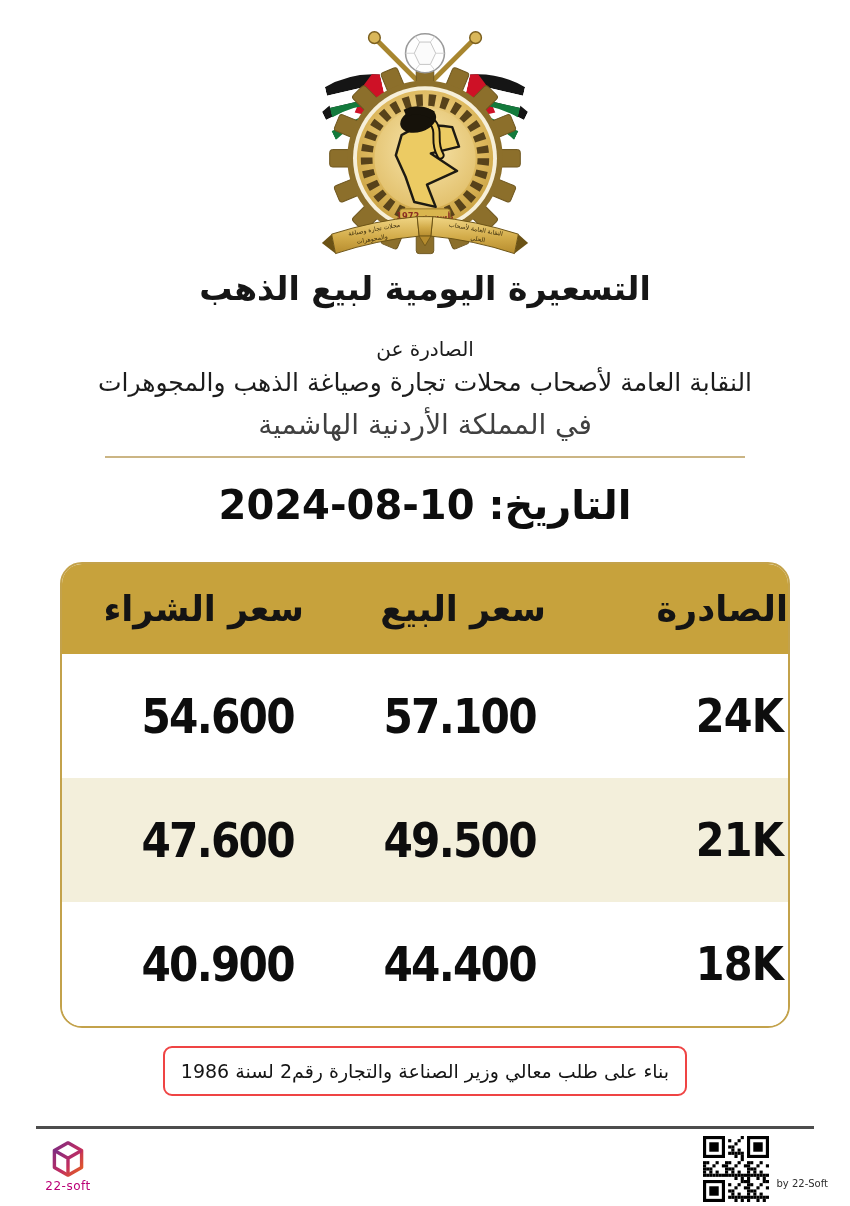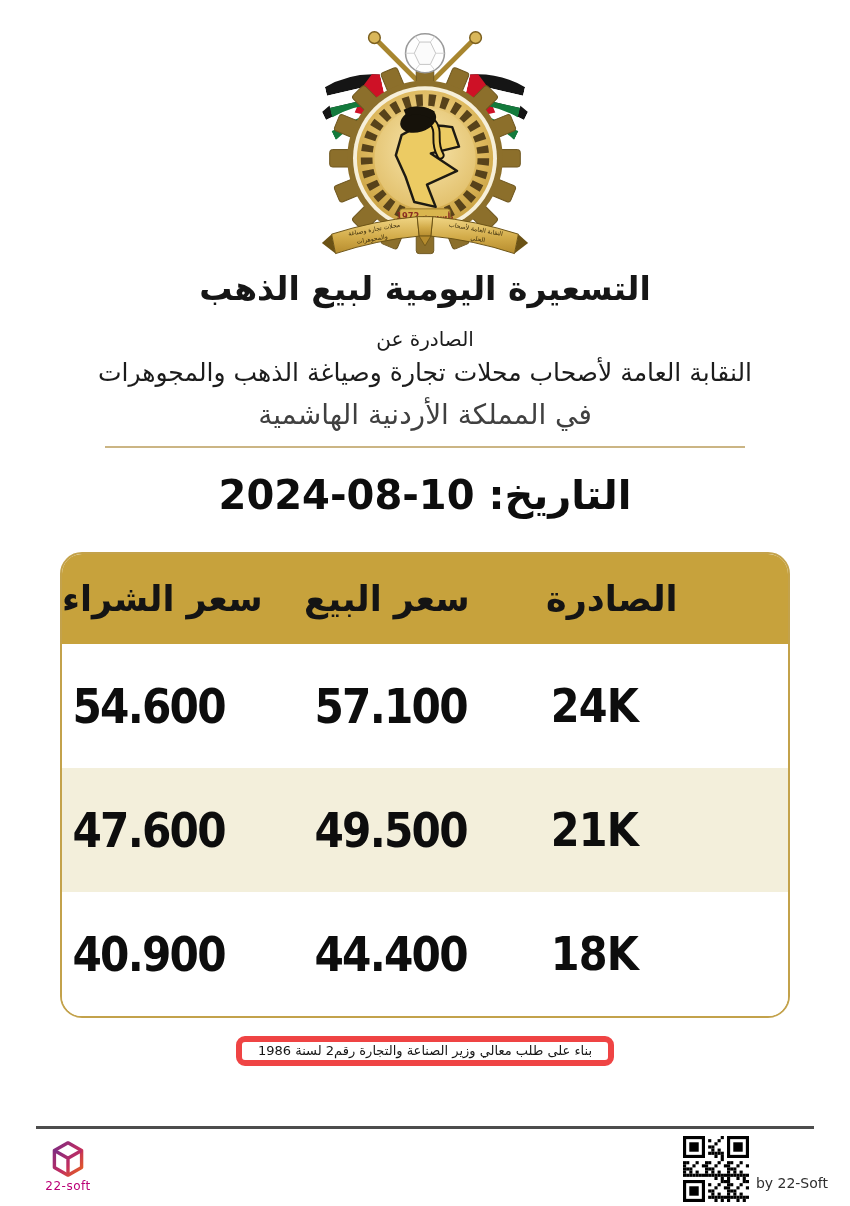--- a/index.html
+++ b/index.html
@@ -12,21 +12,21 @@
 
   
   .logo-wrap{width:214px;margin:26px auto 0;}
   .logo-wrap svg{display:block;width:214px;height:auto;}
 
   
   .title{
     text-align:center;font-size:33px;font-weight:bold;color:#161616;
     margin-top:4px;line-height:1.25;
   }
-  .issued{ text-align:center;font-size:20px;color:#1c1c1c;margin-top:16px;line-height:1.3;}
+  .issued{ text-align:center;font-size:20px;color:#1c1c1c;margin-top:26px;line-height:1.3;}
   .syndicate{ text-align:center;font-size:25px;color:#1c1c1c;margin-top:4px;line-height:1.35;}
   .kingdom{ text-align:center;font-size:28px;color:#404040;margin-top:8px;line-height:1.3;}
   .gold-divider{width:640px;height:2px;background:#cbb584;margin:12px auto 0;}
 
   .date-line{
     text-align:center;font-size:40px;font-weight:bold;color:#0d0d0d;
     margin-top:24px;letter-spacing:0;
   }
   .date-line .val{letter-spacing:1px;}
 
@@ -39,46 +39,46 @@
   .thead{
     display:grid;grid-template-columns:1fr 1fr 1fr;align-items:center;
     background:#c7a23c;height:90px;
     font-size:35px;font-weight:bold;color:#141414;
   }
   .trow{
     display:grid;grid-template-columns:1fr 1fr 1fr;align-items:center;
     height:124px;background:#ffffff;
   }
   .trow.alt{background:#f3efdb;}
-  .cell{text-align:left;}
+  .cell{text-align:right;}
   .num{
     font-size:48px;font-weight:bold;color:#0d0d0d;display:inline-block;
     transform:scaleX(.88);letter-spacing:-2px;
   }
   .karat-val{
     font-size:46px;font-weight:bold;color:#0d0d0d;display:inline-block;
     transform:scaleX(.9);letter-spacing:-1px;
   }
 
   
   .note-box{
     width:fit-content;margin:18px auto 0;
-    border:6px solid #ef4444;border-radius:9px;
-    padding:0 16px;font-size:13px;color:#151515;line-height:1.4;
+    border:2px solid #ef4444;border-radius:9px;
+    padding:10px 16px;font-size:19px;color:#151515;line-height:1.4;
   }
   .bottom-bar{position:absolute;left:0;right:0;top:1100px;height:100px;}
   .bottom-line{width:778px;height:3px;background:#4d4d4d;margin:0 auto;}
   .brand-left{position:absolute;left:44px;top:14px;width:48px;text-align:center;}
   .brand-left svg{display:block;margin:0 auto;width:34px;height:38px;}
   .brand-caption{font-size:12px;color:#b07;margin-top:1px;letter-spacing:.5px;}
   .brand-right{
     position:absolute;right:22px;top:10px;display:flex;align-items:center;gap:7px;
     direction:ltr;
   }
-  .qr-caption{font-size:14px;color:#2e2e2e;margin-top:28px;}
+  .qr-caption{font-size:10px;color:#2e2e2e;margin-top:28px;}
 </style>
 </head>
 <body>
 
 <div class="page">
 
   <div class="logo-wrap">
     <svg viewBox="0 0 220 245" xmlns="http://www.w3.org/2000/svg">
       <defs>
         <radialGradient id="goldDisc" cx="50%" cy="38%" r="70%">

